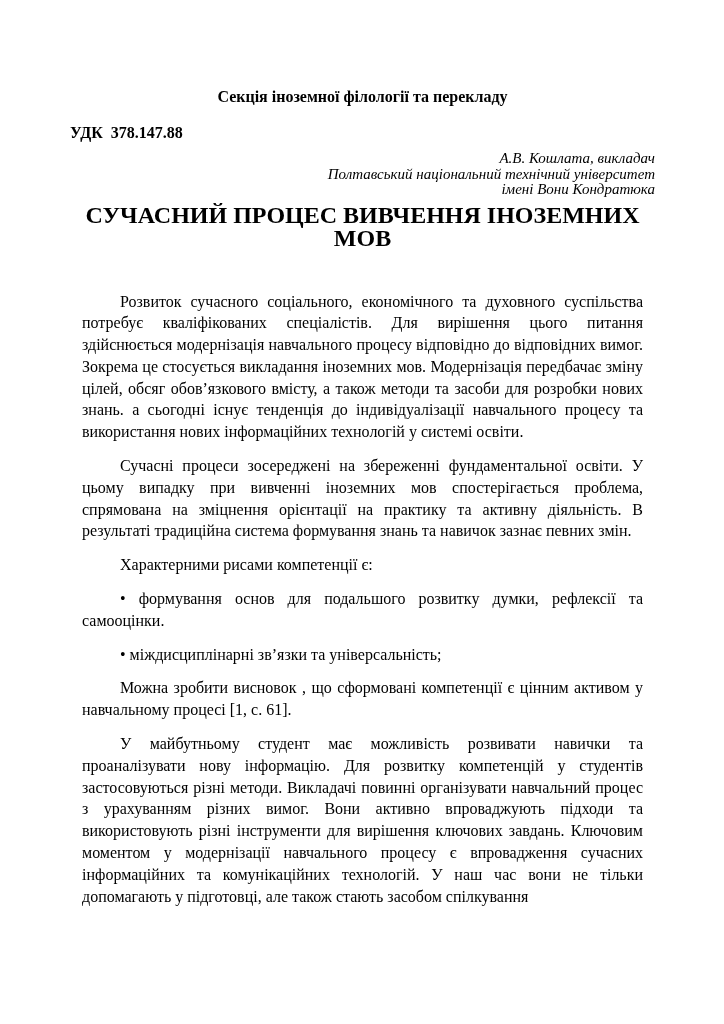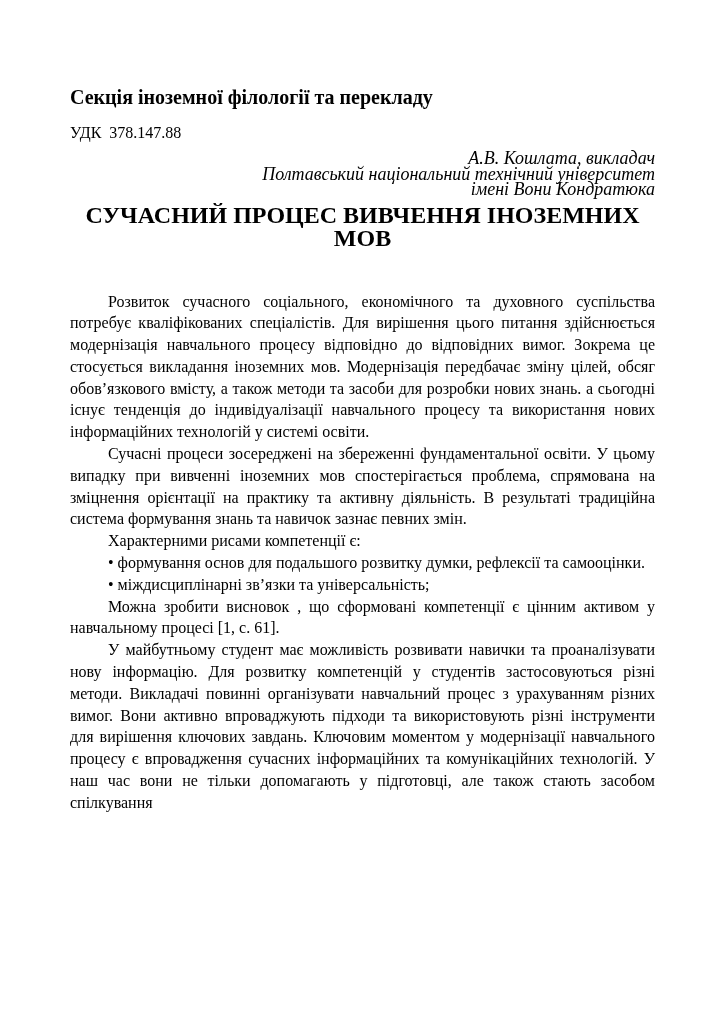--- a/index.html
+++ b/index.html
@@ -16,54 +16,54 @@
     font-family: "Liberation Serif", "DejaVu Serif", serif;
     color: #000000;
   }
   .content {
     position: absolute;
     left: 70px;
     top: 88px;
     width: 585px;
   }
   .section-header {
-    text-align: left;
+    text-align: center;
     font-weight: bold;
-    font-size: 20px;
+    font-size: 16px;
     line-height: 18px;
   }
   .udk {
     margin-top: 18px;
-    font-weight: normal;
+    font-weight: bold;
     font-size: 16px;
     line-height: 18px;
     white-space: pre-wrap;
   }
   .authors {
     margin-top: 9px;
     text-align: right;
     font-style: italic;
-    font-size: 18px;
+    font-size: 15px;
     line-height: 15.5px;
   }
   .title {
     margin: 6px 0 0 0;
     text-align: center;
     font-weight: bold;
     font-size: 24px;
     line-height: 23px;
   }
   .body-text {
     margin-top: 41px;
     font-size: 16px;
     line-height: 21.8px;
     text-align: justify;
   }
   .body-text p {
-    margin: 0;
+    margin: 12px;
     text-indent: 38px;
   }
 </style>
 </head>
 <body>
 
 <div class="page">
   <div class="content">
 
     <div class="section-header">Секція іноземної філології та перекладу</div>

